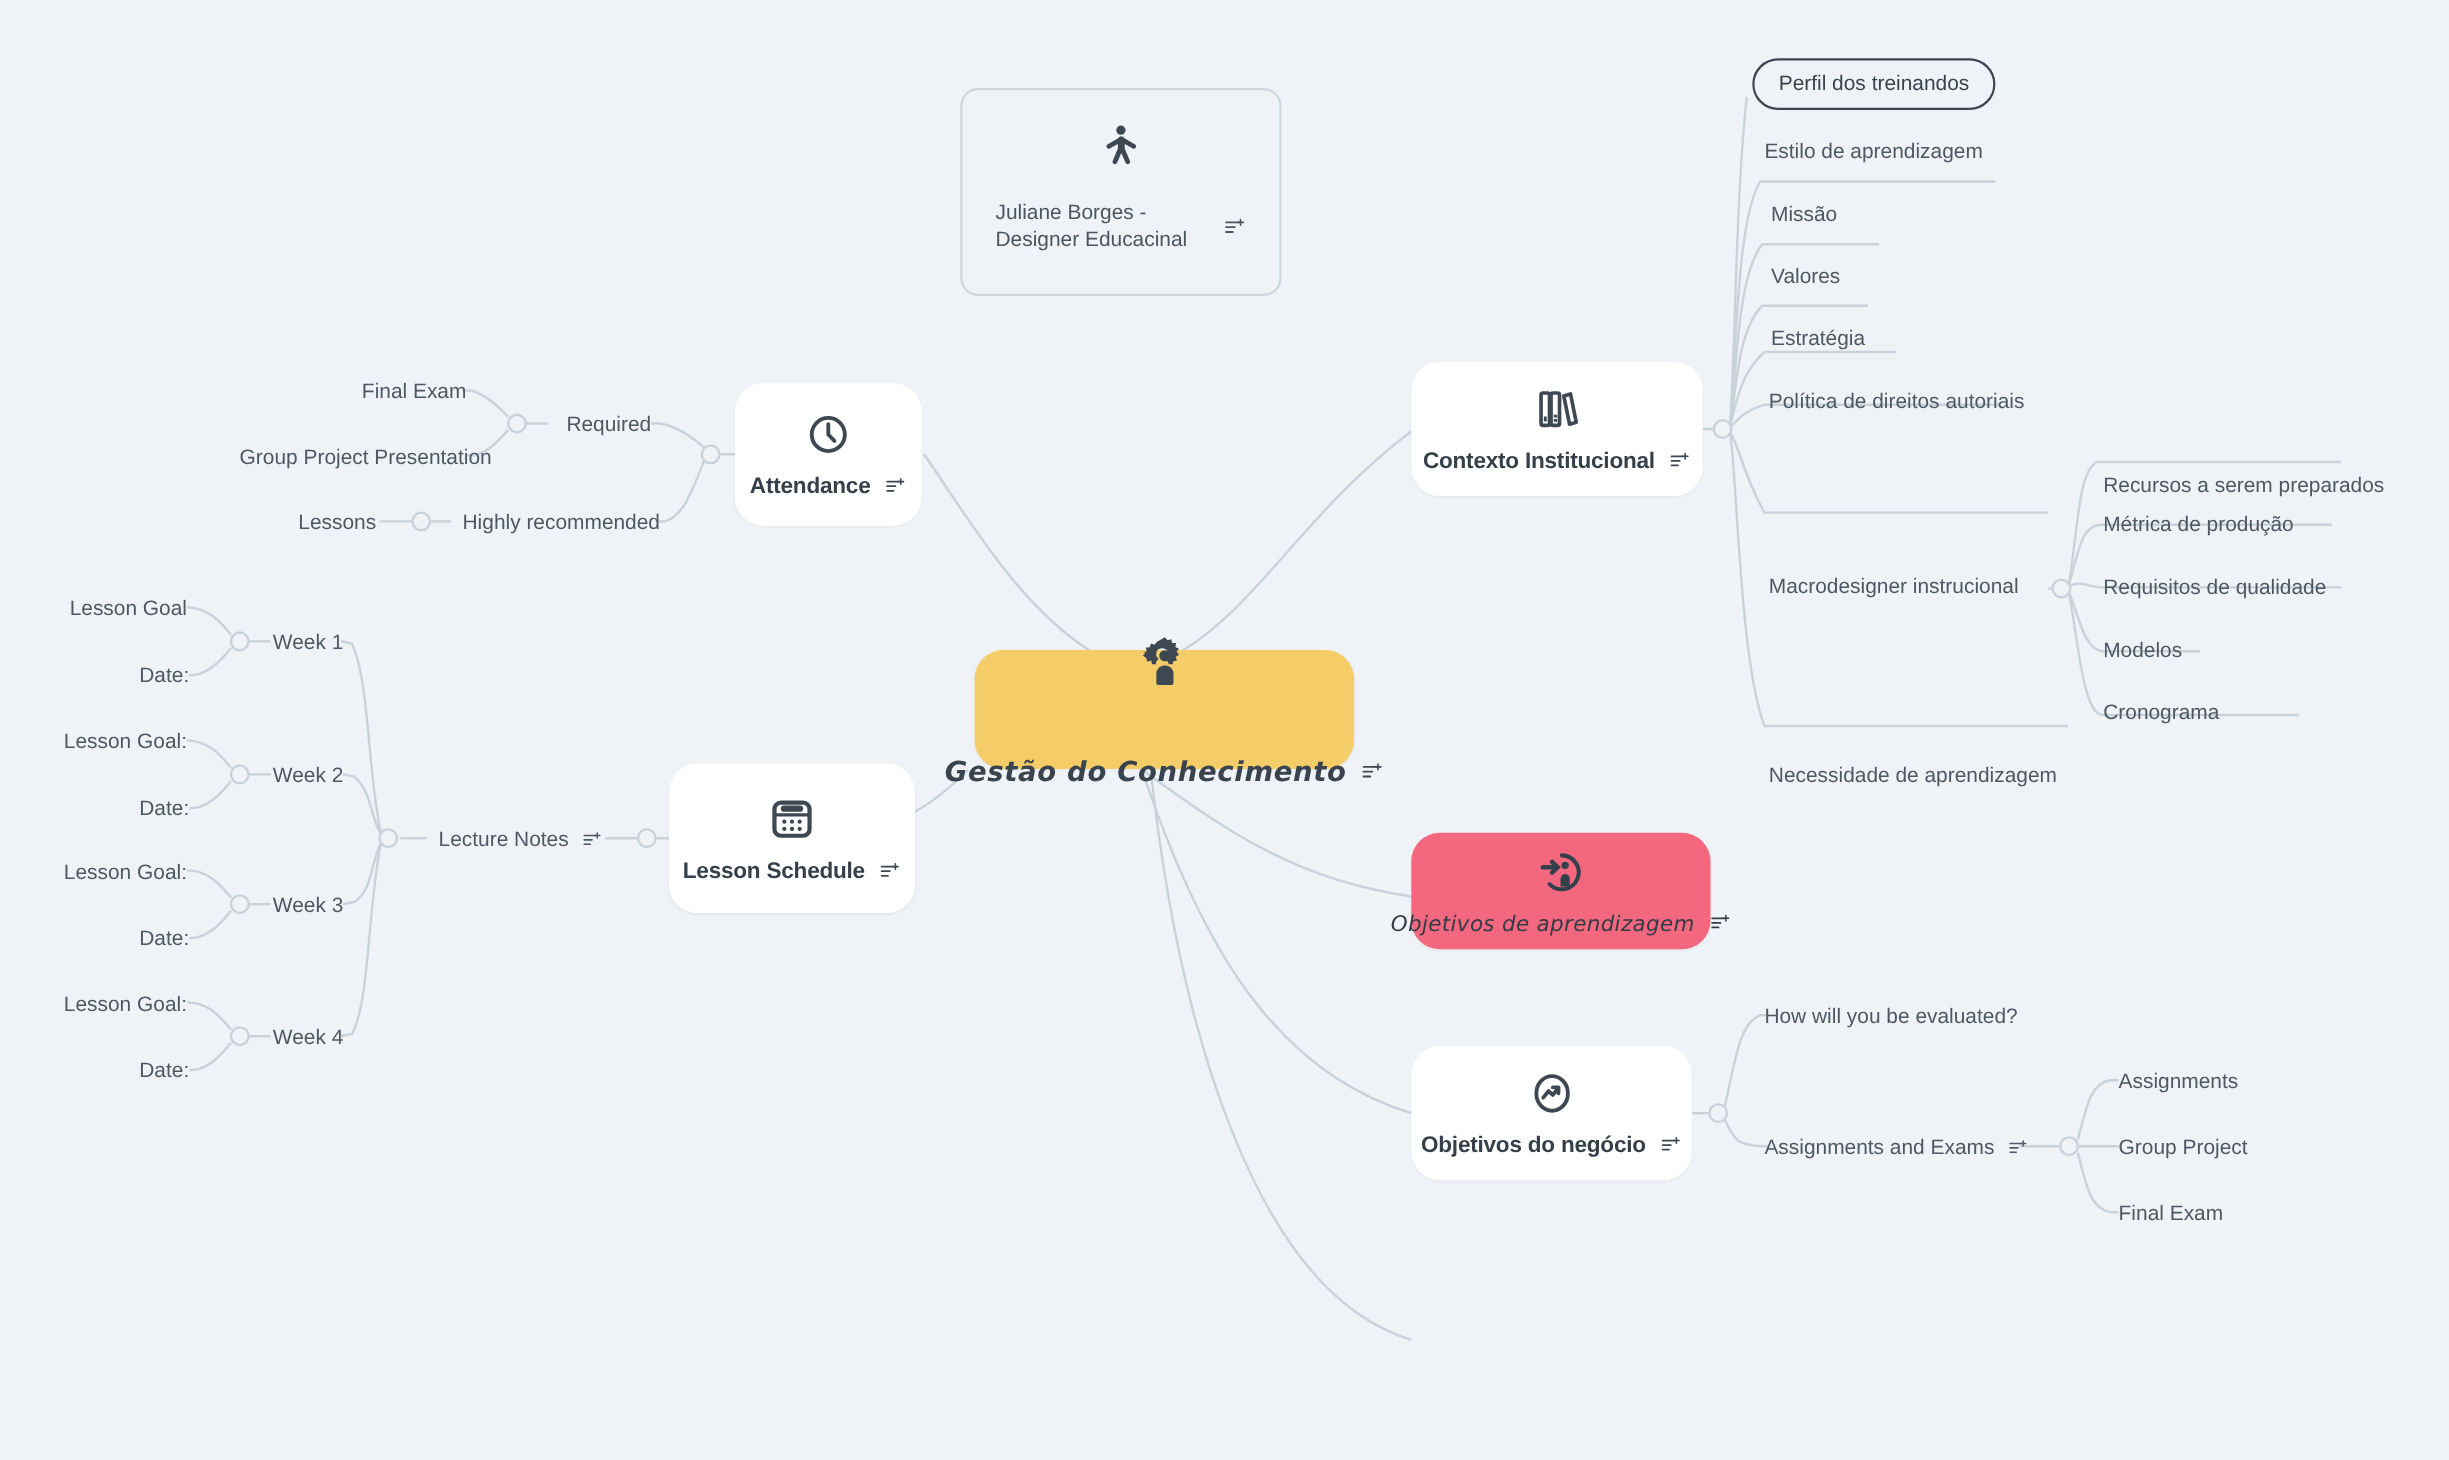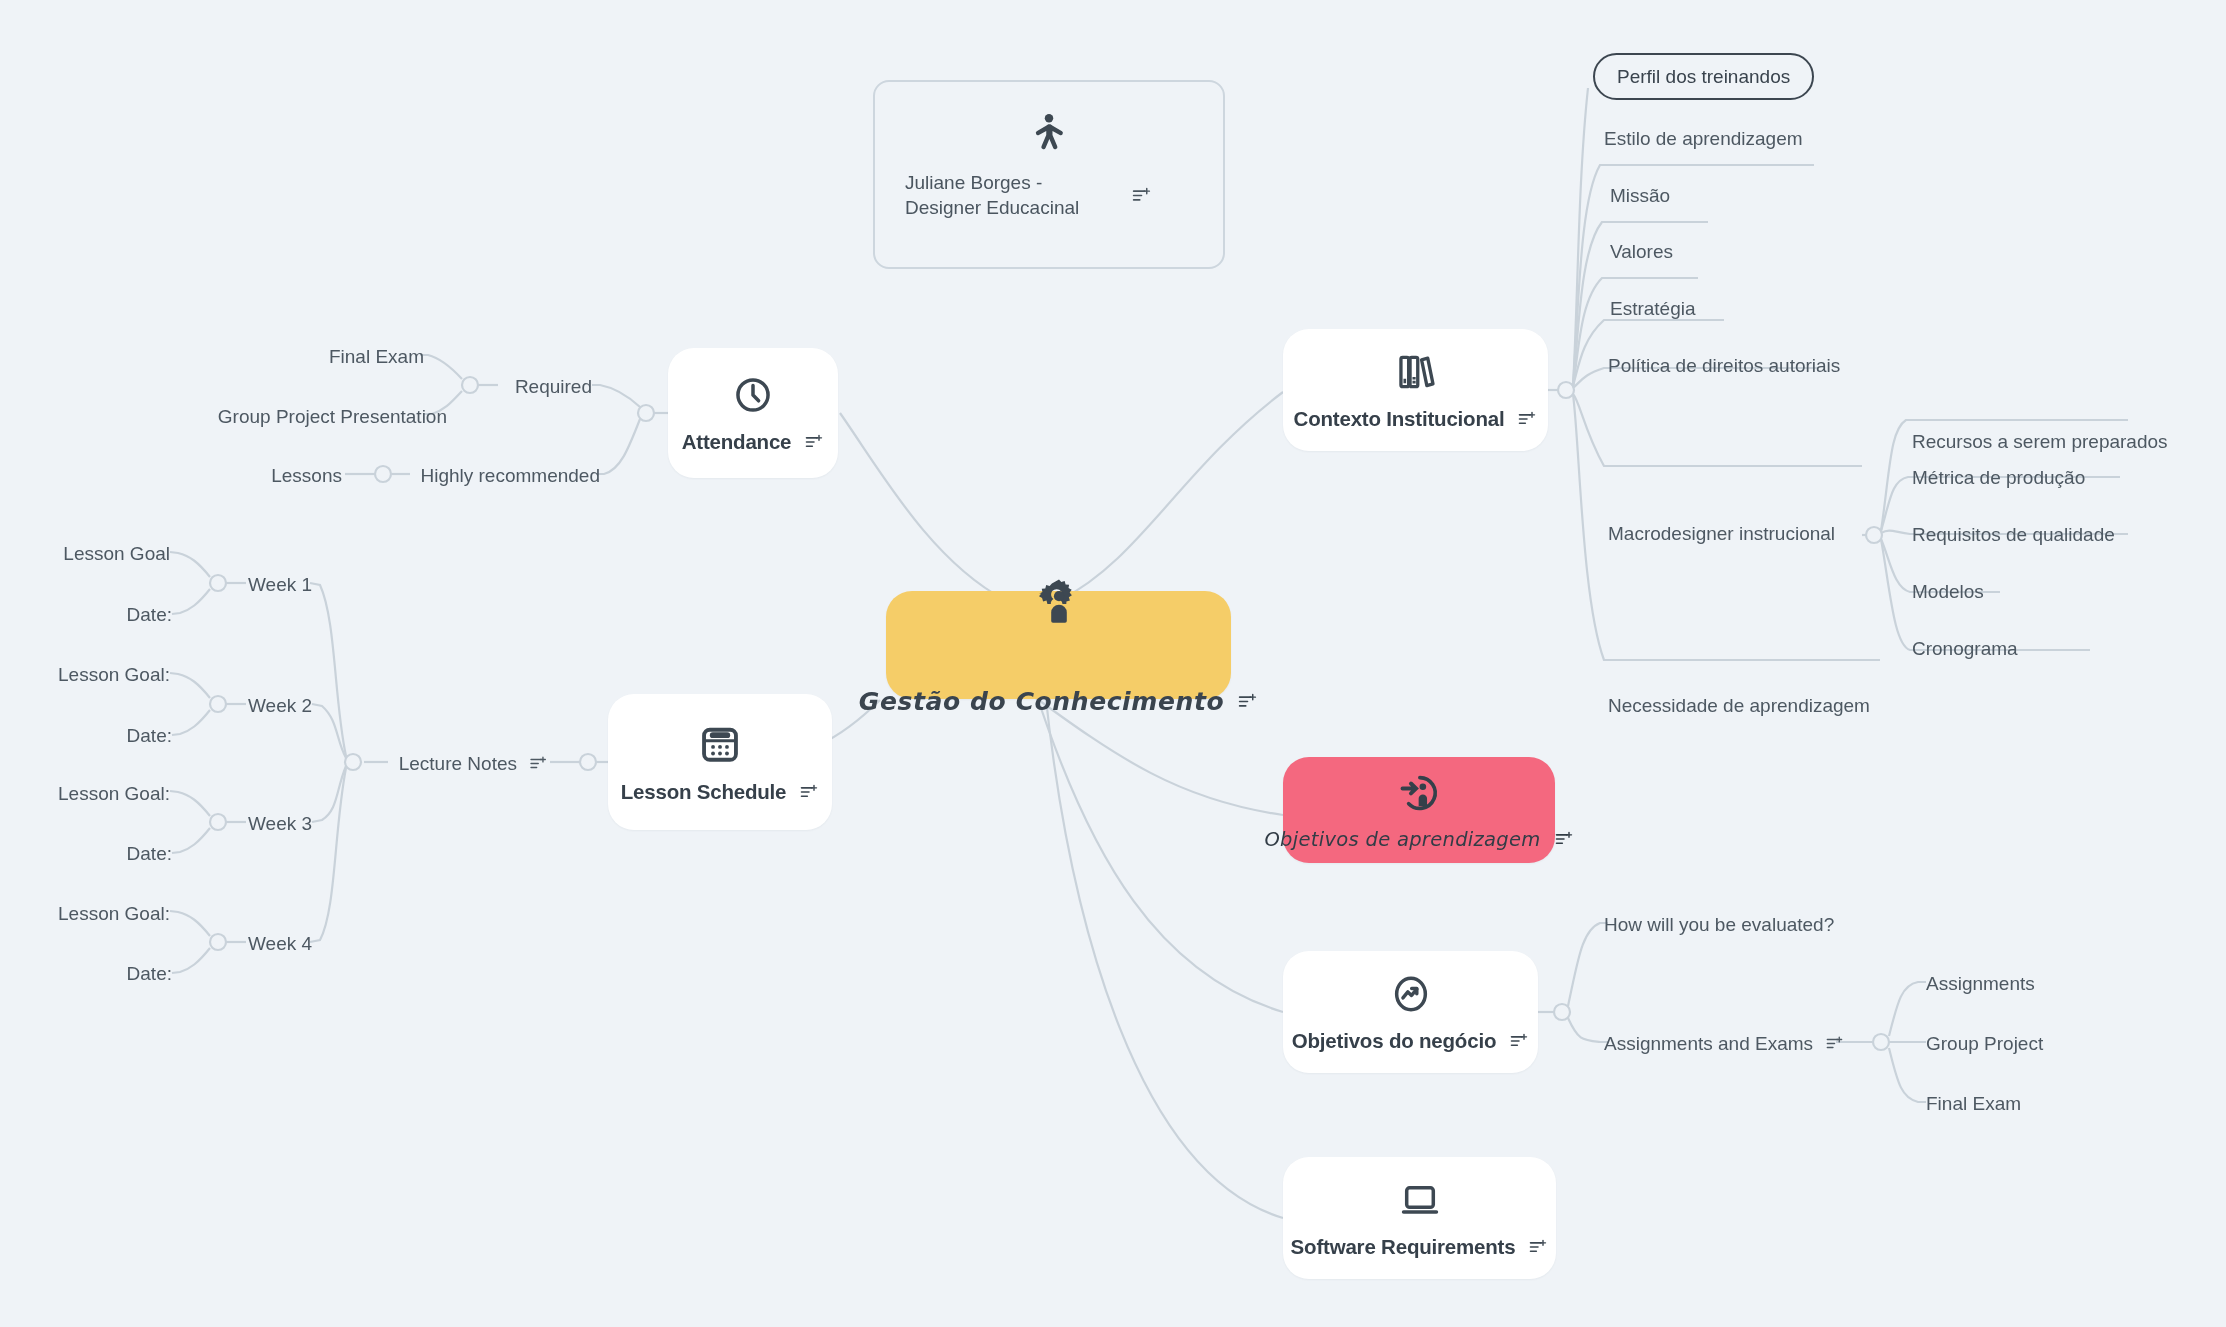--- a/index.html
+++ b/index.html
@@ -187,21 +187,21 @@
     <path d="M210 816 C198 801 190 795 178 792 L170 791"></path>
     <path d="M210 828 C198 843 190 849 180 852 L172 853"></path>
 
     <path d="M246 942 L226 942"></path>
     <circle class="j" cx="218" cy="942" r="8"></circle>
     <path d="M210 936 C198 921 190 915 178 912 L170 911"></path>
     <path d="M210 948 C198 963 190 969 180 972 L172 973"></path>
 
   </svg>
 
-  <div class="node titlecard" style="left:873px;top:80px;width:352px;height:189px;">
+  <div class="node titlecard" style="left:873px;top:80px;width:292px;height:189px;gap:11px;">
     <span class="ic">
       <svg width="44" height="46" viewBox="0 0 24 24" fill="#3d4852">
         <circle cx="12" cy="4" r="2.3"></circle>
         <path d="M12 7.2c-.55 0-1 .35-1.35.75L5.3 11.1a1.15 1.15 0 0 0 1.2 1.95l4-2.2v2.2l-2.6 6.2a1.2 1.2 0 0 0 2.2.95l2.1-4.9 2.1 4.9a1.2 1.2 0 0 0 2.2-.95l-2.6-6.2v-2.2l4 2.2a1.15 1.15 0 0 0 1.2-1.95l-5.35-3.15c-.35-.4-.8-.75-1.35-.75z"></path>
       </svg>
     </span>
     <div class="trow">
       <span class="ttxt">Juliane Borges - Designer Educacinal</span>
       <span class="noteicon">
         <svg width="21" height="21" viewBox="0 0 24 24" fill="none" stroke="#4a555f" stroke-width="1.9" stroke-linecap="round">
@@ -355,37 +355,20 @@
   <div class="txt r" style="left:1926px;top:974px;">
     <span>Assignments</span>
   </div>
   <div class="txt r" style="left:1926px;top:1034px;">
     <span>Group Project</span>
   </div>
   <div class="txt r" style="left:1926px;top:1094px;">
     <span>Final Exam</span>
   </div>
 
-  <div class="node card" style="left:1283px;top:1157px;width:273px;height:122px;">
-    <span class="ic">
-      <svg width="44" height="42" viewBox="0 0 24 24" fill="none" stroke="#3d4852" stroke-width="2" stroke-linecap="round" stroke-linejoin="round">
-        <rect x="4.4" y="5" width="15.2" height="11.2" rx="1.7"></rect>
-        <path d="M2.6 18.9h18.8"></path>
-      </svg>
-    </span>
-    <span class="lbl">
-      <span>Software Requirements</span>
-      <span class="noteicon">
-        <svg width="20" height="20" viewBox="0 0 24 24" fill="none" stroke="#3d4852" stroke-width="1.9" stroke-linecap="round">
-          <path d="M3 7h13M3 12h9M3 17h7"></path>
-            <path d="M18 4v6M15 7h6" stroke-width="1.7"></path>
-        </svg>
-      </span>
-    </span>
-  </div>
 
   <div class="node card" style="left:668px;top:348px;width:170px;height:130px;">
     <span class="ic">
       <svg width="42" height="42" viewBox="0 0 24 24" fill="none" stroke="#3d4852" stroke-width="2" stroke-linecap="round" stroke-linejoin="round">
         <circle cx="12" cy="12" r="8.6"></circle>
         <path d="M12 6.6V12l3.2 3.3"></path>
       </svg>
     </span>
     <span class="lbl">
       <span>Attendance</span>

